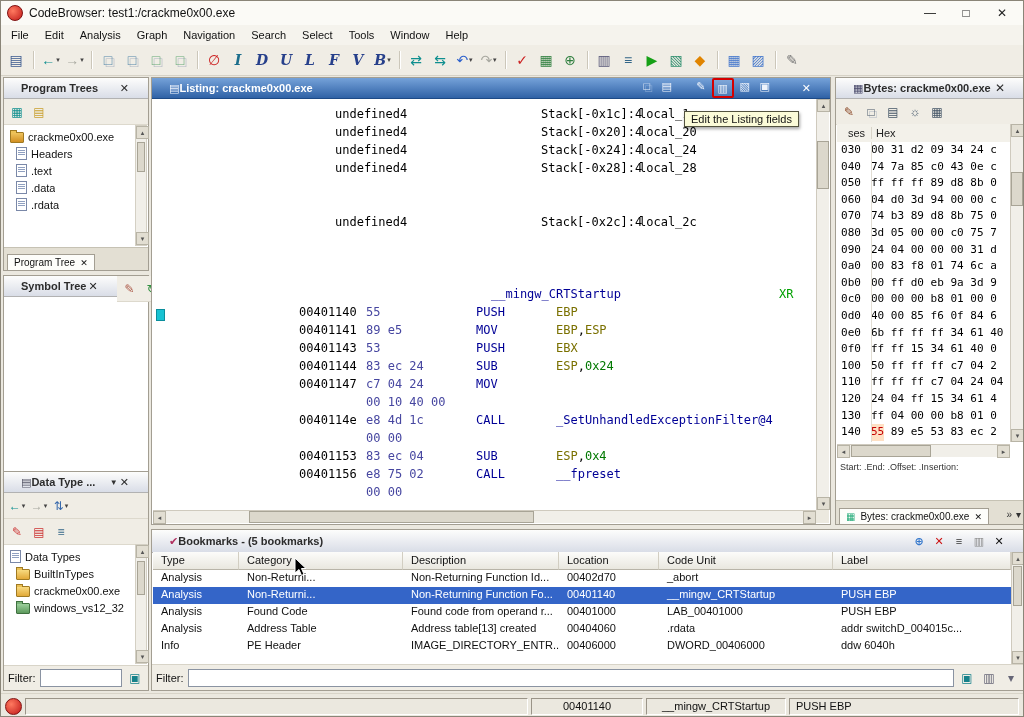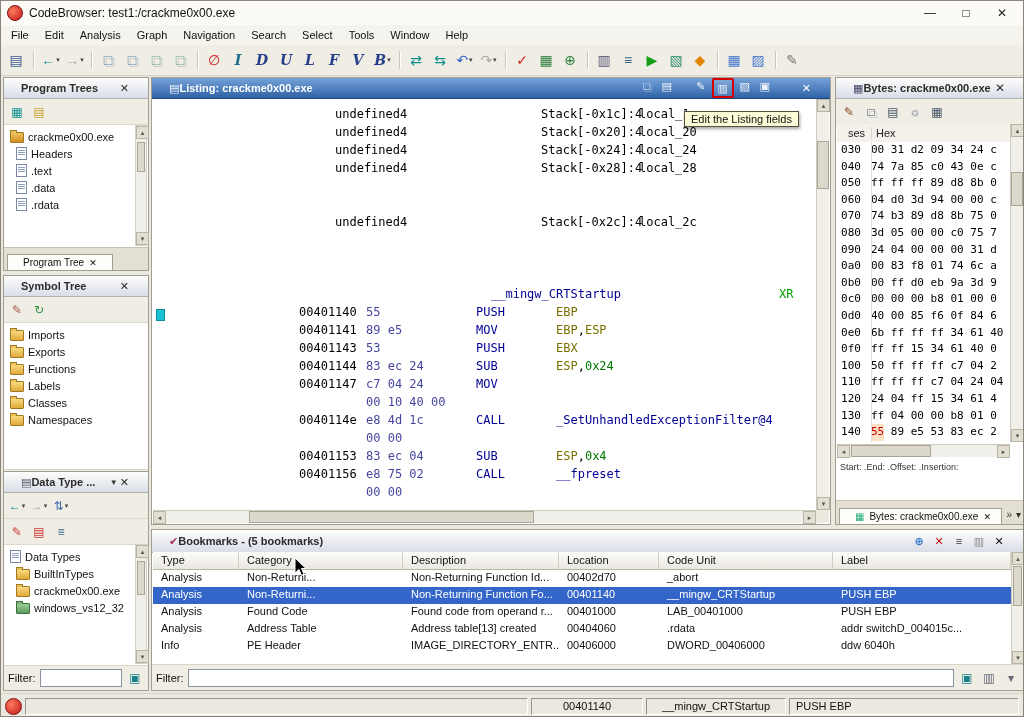--- a/index.html
+++ b/index.html
@@ -49,39 +49,39 @@
   .tlabel{overflow:hidden;white-space:nowrap;}
   
   .frow{position:absolute;left:0;right:0;bottom:0;height:25px;display:flex;align-items:center;gap:4px;
     padding:0 4px;background:#f0ede5;border-top:1px solid #d8d4c8;font-size:11px;box-sizing:border-box;}
   .frow input{flex:1;min-width:10px;height:16px;border:1px solid #8a93a2;font-size:11px;padding:0 3px;background:#fff;}
   .fbtn{width:18px;height:18px;display:inline-flex;align-items:center;justify-content:center;font-size:12px;color:#15818a;}
   .fbtn.gray{color:#667;}
   
   .tabrow{position:absolute;left:0;right:0;bottom:0;height:23px;background:#e3dfd3;border-top:1px solid #c6c2b4;
     display:flex;align-items:flex-end;padding:2px 3px 0 3px;box-sizing:border-box;gap:4px;}
-  .tab{background:#fdfdfa;border:1px solid #a39e92;border-bottom:none;font-size:10px;padding:2px 15px;display:flex;align-items:center;gap:5px;white-space:nowrap;overflow:hidden;}
+  .tab{background:#fdfdfa;border:1px solid #a39e92;border-bottom:none;font-size:10px;padding:2px 6px;display:flex;align-items:center;gap:5px;white-space:nowrap;overflow:hidden;}
   .tab .tx{font-size:9px;font-weight:bold;}
   .tab .ti{font-size:10px;color:#2a7;}
   .ovf{margin-left:auto;font-size:10px;color:#333;display:flex;gap:4px;align-items:center;padding-bottom:4px;}
   
   .vsb{position:absolute;width:13px;background:#f1efe9;border-left:1px solid #cfcabe;box-sizing:border-box;}
   .hsb{position:absolute;height:13px;background:#f1efe9;border-top:1px solid #cfcabe;box-sizing:border-box;}
   .sbb{position:absolute;width:13px;height:13px;background:#e2deD2;background:#e2ded2;border:1px solid #b8b4a6;box-sizing:border-box;
     font-size:7px;display:flex;align-items:center;justify-content:center;color:#555;}
   .vsb .b-up{top:0;left:0;}
   .vsb .b-dn{bottom:0;left:0;}
   .hsb .b-lf{left:0;top:0;}
   .hsb .b-rt{right:0;top:0;}
   .thumb{position:absolute;background:#dcd8cc;border:1px solid #a8a496;box-sizing:border-box;}
   
   .p-pt{left:2px;top:76px;width:146px;height:194px;display:flex;flex-direction:column;}
   .p-pt .tree{flex:1;}
   .p-pt .tabrow,.p-st .frow,.p-dt .frow{position:static;}
-  .p-st{left:2px;top:274px;width:146px;height:220px;display:flex;flex-direction:column;}
+  .p-st{left:2px;top:274px;width:146px;height:220px;display:flex;flex-direction:row;}
   .p-st .tree{flex:1;}
   .p-dt{left:2px;top:470px;width:146px;height:220px;display:flex;flex-direction:column;}
   .p-dt .tree{flex:1;}
   .vsb.intree{position:absolute;right:1px;width:12px;border:1px solid #d4d0c4;}
   .vsb-pt{top:47px;bottom:24px;}
   .vsb-dt{top:72px;bottom:26px;}
   
   .p-ls{left:150px;top:76px;width:680px;height:448px;}
   .hicons{display:flex;gap:2px;margin-left:auto;margin-right:26px;}
   .hbtn{width:18px;height:16px;display:inline-flex;align-items:center;justify-content:center;color:#eef3fb;font-size:11px;}

